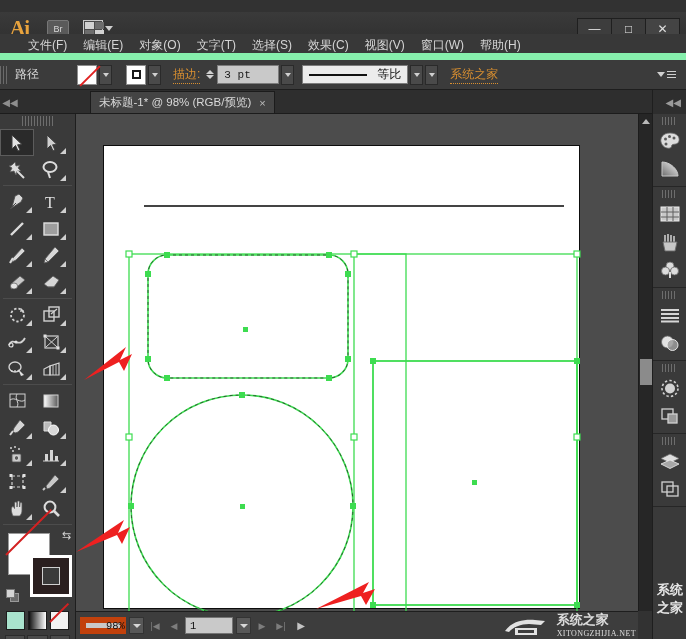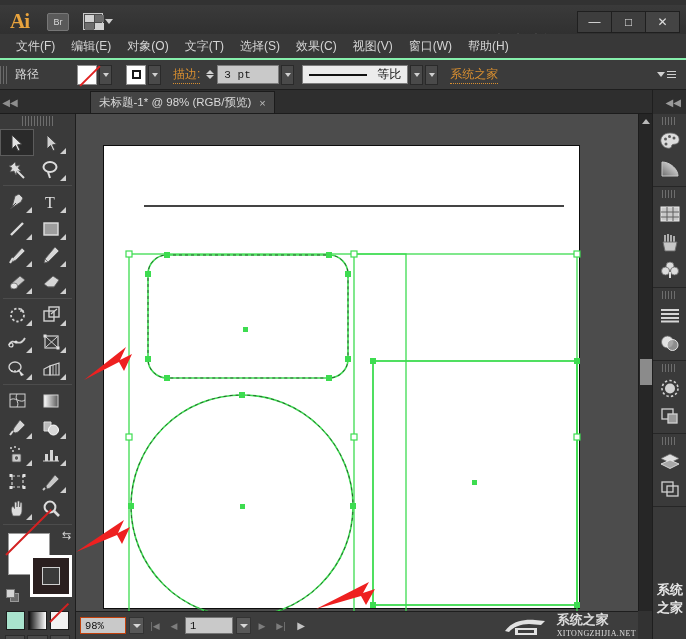--- a/index.html
+++ b/index.html
@@ -5,21 +5,21 @@
   * { box-sizing: border-box; margin:0; padding:0; }
   html,body {
     width:686px; height:639px; overflow:hidden;
     background:#2b2b2b;
     font-family:"Liberation Sans","DejaVu Sans",sans-serif;
   }
   #app { position:relative; width:686px; height:639px; background:#323232; }
 
   
   .titlebar{
-    position:absolute; left:0; top:5px; width:686px; height:34px;
+    position:absolute; left:0; top:12px; width:686px; height:34px;
     background:linear-gradient(#3a3a3a,#2f2f2f);
     border-bottom:1px solid #1d1d1d;
     display:flex; align-items:center;
   }
   .ai-logo{
     margin-left:10px; color:#e8a33d; font-size:21px; font-weight:bold;
     font-family:"Liberation Serif","DejaVu Serif",serif; letter-spacing:-1px;
   }
   .tb-btn{
     width:22px; height:18px; margin-left:18px;
@@ -43,22 +43,22 @@
   .win-ctrls div{
     width:35px;height:22px; background:#3d3d3d; border:1px solid #1f1f1f;
     color:#e0e0e0; font-size:12px; display:flex;align-items:center;justify-content:center;
     margin-left:-1px;
   }
   .win-ctrls div:last-child{ background:#444; }
 
   
   .menubar{
     position:absolute; left:0; top:34px; width:686px; height:26px;
-    background:#383838; border-bottom:2px solid #86efac;
-    display:flex; align-items:center; padding-left:8px;
+    background:#383838; border-bottom:7px solid #86efac;
+    display:flex; align-items:flex-start; padding-left:20px;
   }
   .menubar span{
     color:#d5d5d5; font-size:12px; padding:3px 8px; white-space:nowrap;
   }
 
   
   .ctrlbar{
     position:absolute; left:0; top:60px; width:686px; height:30px;
     background:#3b3b3b; border-bottom:1px solid #1e1e1e;
     display:flex; align-items:center; 
@@ -201,22 +201,22 @@
   
   .sel-layer{ position:absolute; left:0; top:0; width:562px; height:497px; pointer-events:none; }
 
   
   .statusbar{
     position:absolute; left:76px; top:611px; width:562px; height:28px;
     background:#3d3d3d; border-top:1px solid #1e1e1e;
     display:flex; align-items:center; gap:3px; padding-left:4px;
   }
   .zoomfield{
-    width:46px;height:17px;background:#c9c9c9;border:1px solid #c2410c;
-    color:#111; font-size:10.5px; display:flex;align-items:center;padding-left:4px;
+    width:46px;height:17px;background:#c9c9c9;border:6px solid #c2410c;
+    color:#111; font-size:10.5px; display:flex;align-items:center;padding-left:20px;
     font-family:"Liberation Mono","DejaVu Sans Mono",monospace;
   }
   .sbcaret{ width:15px;height:17px;background:#585858;border:1px solid #333;
     display:flex;align-items:center;justify-content:center;}
   .sbcaret::after{content:"";width:0;height:0;border-left:4px solid transparent;border-right:4px solid transparent;border-top:4px solid #d8d8d8;}
   .navbtn{ width:16px;height:17px;color:#7d7d7d;font-size:9px;display:flex;align-items:center;justify-content:center;}
   .pagefield{
     width:48px;height:17px;background:#c9c9c9;border:1px solid #747474;
     color:#111;font-size:10.5px;display:flex;align-items:center;padding-left:4px;
     font-family:"Liberation Mono","DejaVu Sans Mono",monospace;

